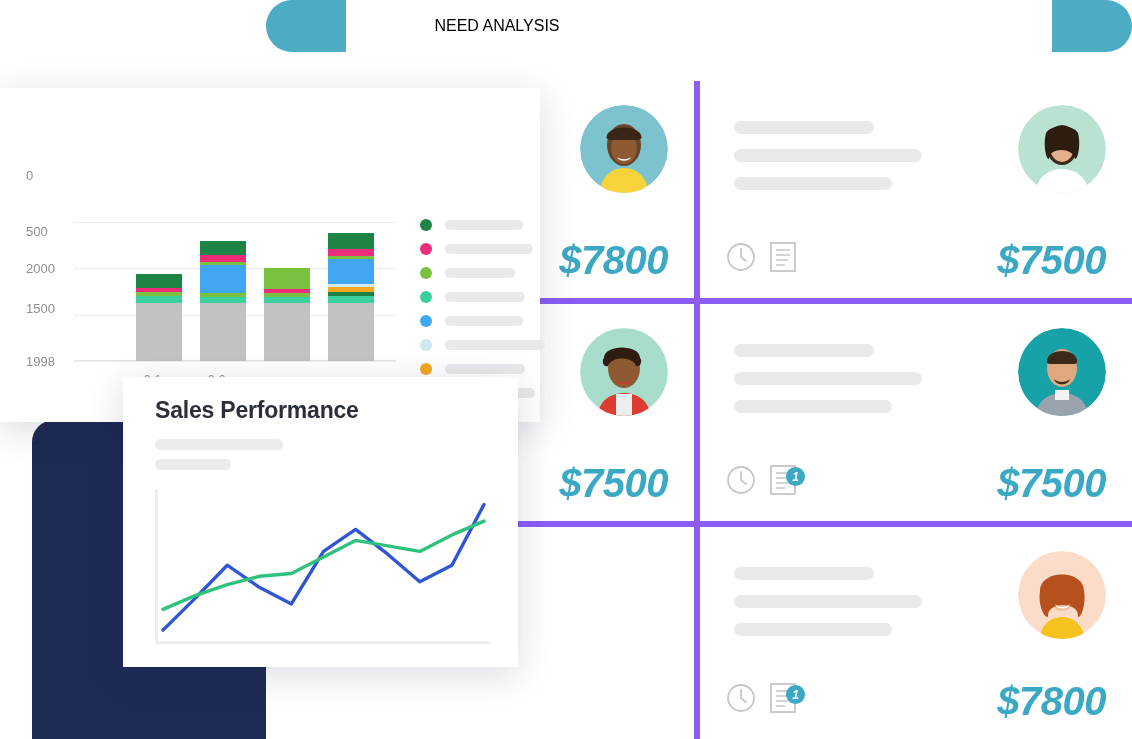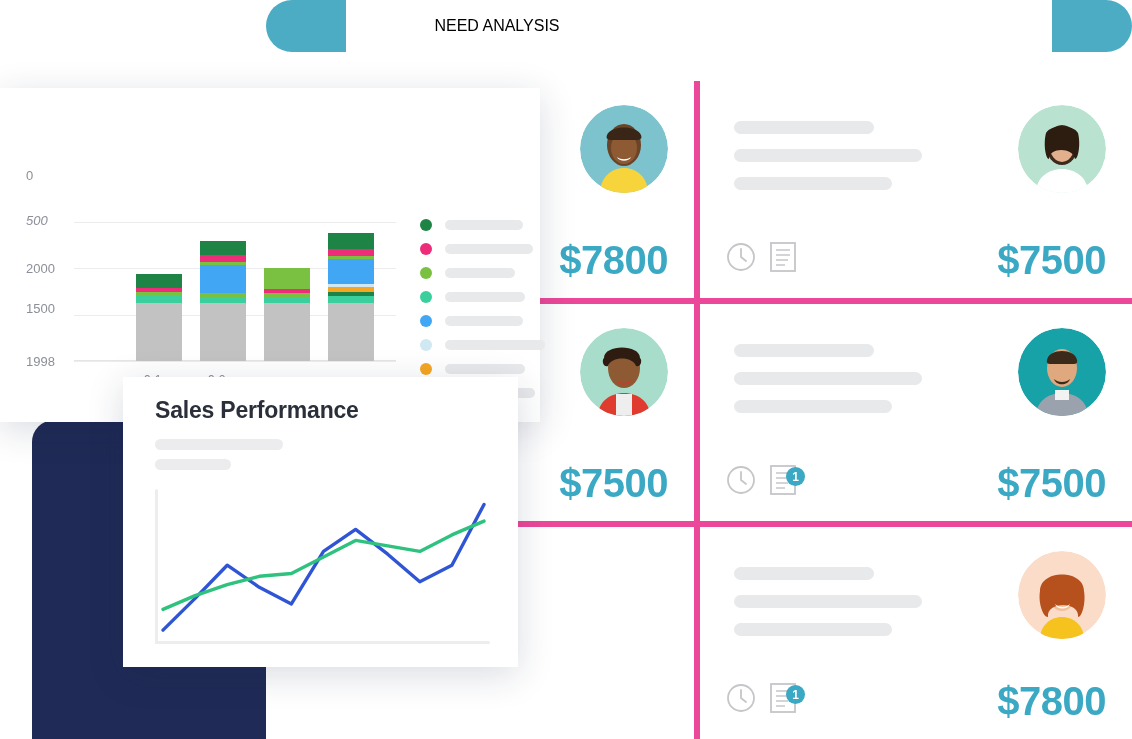--- a/index.html
+++ b/index.html
@@ -42,21 +42,21 @@
     position:absolute; right:0; top:0; width:80px; height:52px;
     background:#4cacc4; border-radius:0 26px 26px 0;
   }
   .pipe-label-a { position:absolute; left:0; top:0; width:462px; height:52px;
     display:flex; align-items:center; justify-content:center; }
   .pipe-label-b { position:absolute; left:470px; top:0; width:396px; height:52px;
     display:flex; align-items:center; justify-content:center; }
 
   
   .grid { position: absolute; left: 266px; top: 81px; width: 866px; height: 658px;
-          background: #ec4899; }
+          background: #8b5cf6; font-style: italic; }
   .cell { position: absolute; background: #ffffff; overflow: hidden; }
   .col-l { left: 0px;   width: 428px; }
   .col-r { left: 434px; width: 432px; }
   .row-1 { top: 0px;   height: 217px; }
   .row-2 { top: 223px; height: 217px; }
   .row-3 { top: 446px; height: 212px; }
 
   .ph-stack { position: absolute; left: 34px; top: 40px; }
   .ph { height: 13px; border-radius: 7px; background: #e8e9eb; margin-bottom: 15px; }
   .ph-w1 { width: 140px; }
@@ -273,21 +273,21 @@
   </div>
 
   <div class="card card-campaign">
     <div class="cc-plot" id="ccplot">
         <div class="ytick" style="top: 198px;">1998</div>
         <div class="gline" style="top: 198px;"></div>
         <div class="ytick" style="top: 145px;">1500</div>
         <div class="gline" style="top: 151.5px;"></div>
         <div class="ytick" style="top: 105px;">2000</div>
         <div class="gline" style="top: 105px;"></div>
-        <div class="ytick" style="top: 57px; font-style: italic;">500</div>
+        <div class="ytick" style="top: 68px;">500</div>
         <div class="gline" style="top: 58.5px;"></div>
         <div class="ytick" style="top: 12px;">0</div>
         <div class="axis-line"></div>
         <div class="bars">
           <div class="bar" style="left: 0px;">
             <div class="seg" style="height: 14.415px; background: rgb(30, 132, 70);"></div>
             <div class="seg" style="height: 4.185px; background: rgb(238, 45, 122);"></div>
             <div class="seg" style="height: 3.906px; background: rgb(122, 193, 66);"></div>
             <div class="seg" style="height: 6.975px; background: rgb(59, 207, 158);"></div>
             <div class="seg" style="height: 57.66px; background: rgb(194, 194, 194);"></div>

